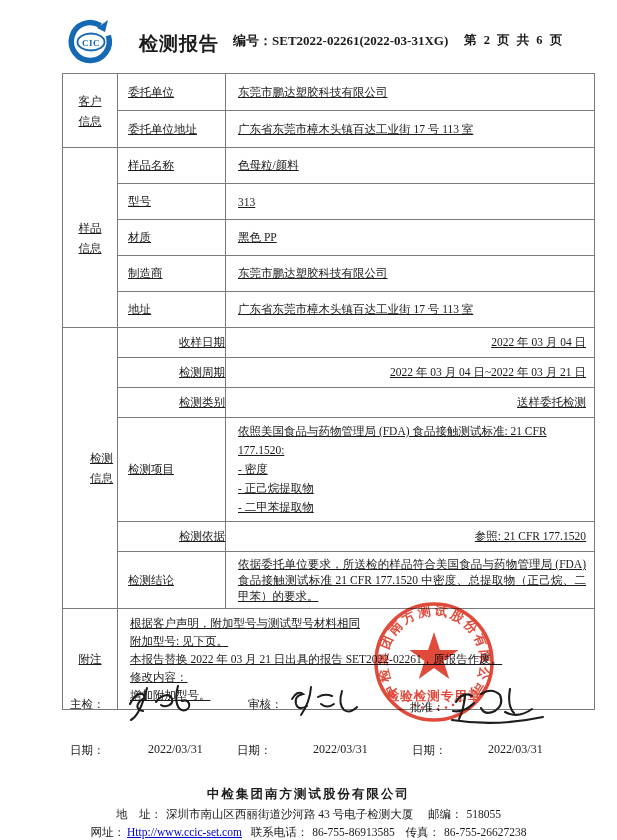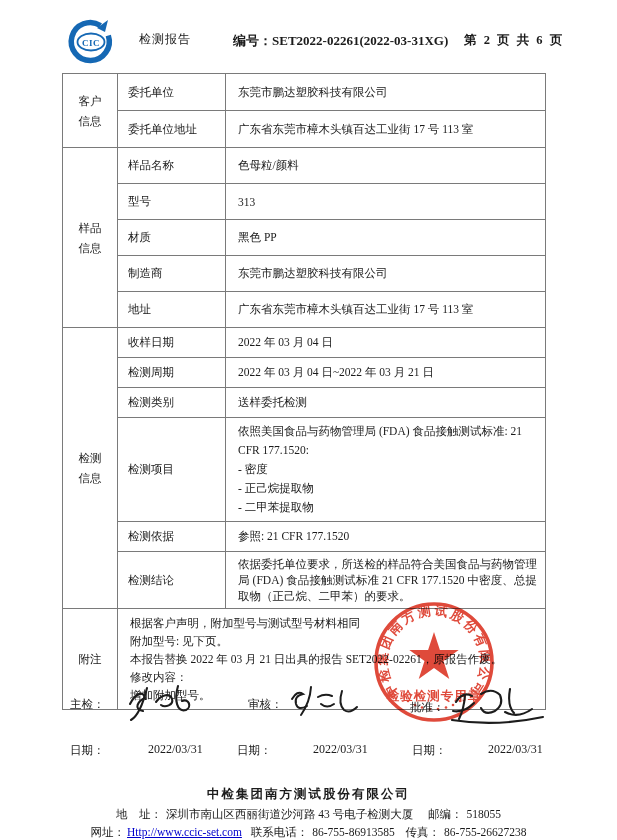--- a/index.html
+++ b/index.html
@@ -4,32 +4,32 @@
 <style>
   html,body{margin:0;padding:0;}
   body{
     width:617px;height:840px;position:relative;background:#ffffff;
     font-family:"Liberation Serif","DejaVu Serif",serif;color:#1b1b1b;
     overflow:hidden;
   }
   
   .header{position:absolute;left:0;top:0;width:617px;height:70px;padding-left:27px;}
   .logo{position:absolute;left:64px;top:16px;width:58px;height:52px;}
-  .hdr-title{position:absolute;left:139px;top:31px;font-size:12px;font-weight:normal;letter-spacing:1px;}
+  .hdr-title{position:absolute;left:139px;top:31px;font-size:19px;font-weight:bold;letter-spacing:1px;}
   .hdr-no{position:absolute;left:233px;top:32px;font-size:13px;font-weight:bold;}
   .hdr-page{position:absolute;left:464px;top:32px;font-size:12.5px;font-weight:bold;letter-spacing:2px;white-space:nowrap;}
   
-  .report-table{position:absolute;left:62px;top:73px;border-collapse:collapse;table-layout:fixed;width:484px;}
+  .report-table{position:absolute;left:62px;top:73px;border-collapse:collapse;table-layout:fixed;width:533px;text-decoration:underline;}
   .report-table td{border:1px solid #7a7a7a;vertical-align:middle;font-size:11.5px;overflow:hidden;}
   td.sec{width:46px;text-align:center;line-height:20px;padding:0 4px;}
   td.lbl{width:97px;padding:0 0 0 10px;}
   td.val{padding:2px 8px 2px 12px;}
   tr.r-c td{height:32px;}
   tr.r-s td{height:31px;}
-  tr.r-t1 td{height:25px;}
+  tr.r-t1 td{height:25px;text-align:right;}
   td.items-cell{padding:4px 8px 4px 12px;line-height:19px;vertical-align:middle;}
   td.concl-cell{padding:4px 8px 4px 12px;line-height:16px;text-align:justify;}
   td.notes-cell{padding:5px 8px 5px 12px;line-height:18px;vertical-align:top;}
   
   .stamp{position:absolute;left:364px;top:592px;width:140px;height:140px;
          mix-blend-mode:multiply;opacity:0.92;pointer-events:none;}
   
   .signrow{position:absolute;left:0;top:0;width:617px;}
   .s-label{position:absolute;font-size:11.5px;white-space:nowrap;}
   .sig-svg{position:absolute;}

